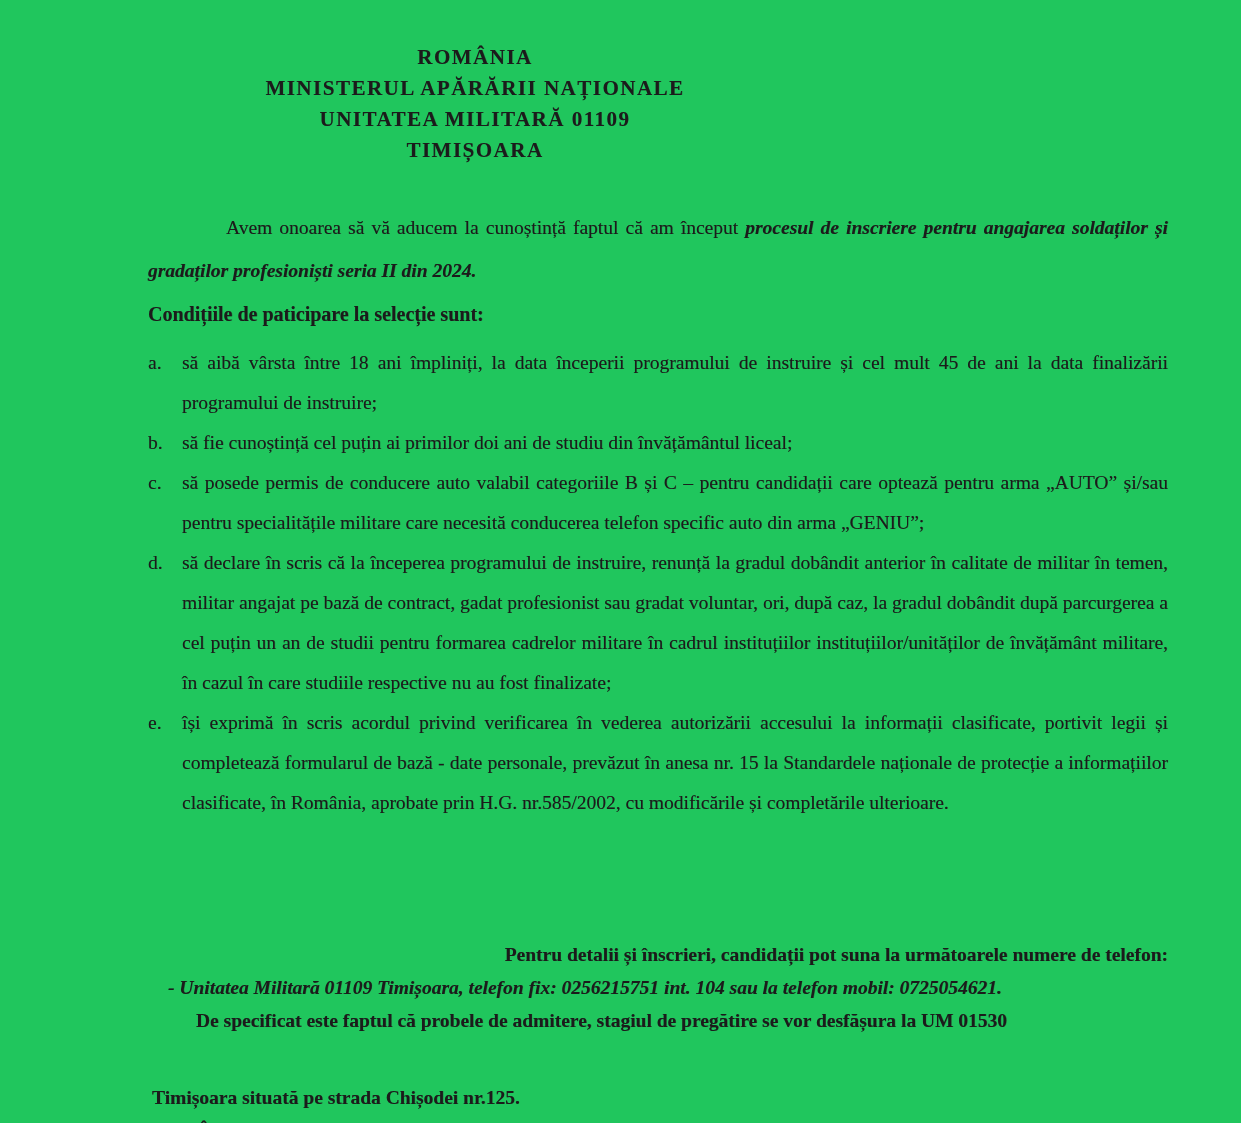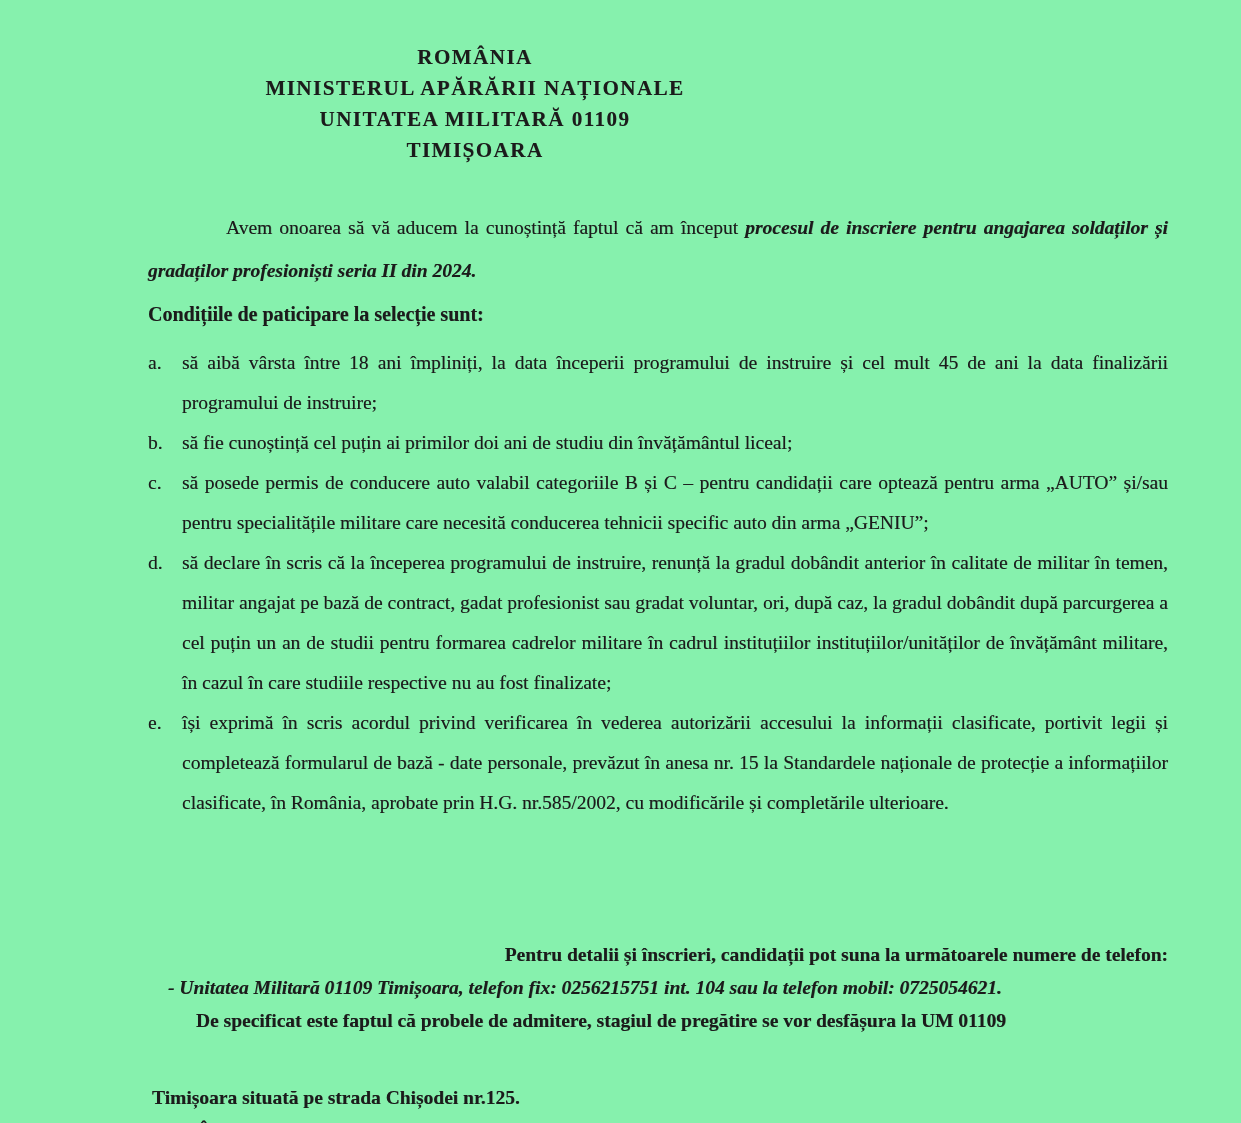--- a/index.html
+++ b/index.html
@@ -1,19 +1,19 @@
 <!DOCTYPE html>
 <html lang="ro"><head>
 <meta charset="utf-8">
 <style>
   html,body{margin:0;padding:0;background:#e8e8e8;}
   .page{
     position:relative;
     width:1241px;height:1123px;
-    background:#86efac;
+    background:#22c55e;
     font-family:"Liberation Serif","DejaVu Serif",serif;
     color:#1d1d1d;
     overflow:hidden;
     margin:0 auto;
     filter:blur(0.25px) contrast(1.02);
   }
   .scanink{ text-shadow:0.35px 0.25px 0 rgba(45,45,45,0.5); }
 
   .doc-header{
     position:absolute; top:42px; left:225px; width:500px;
@@ -75,34 +75,34 @@
     <div class="item">
       <span class="marker">a.</span>
       <span>să aibă vârsta între 18 ani împliniți, la data începerii programului de instruire și cel mult 45 de ani la data finalizării programului de instruire;</span>
     </div>
     <div class="item">
       <span class="marker">b.</span>
       <span>să fie cunoștință cel puțin ai primilor doi ani de studiu din învățământul liceal;</span>
     </div>
     <div class="item">
       <span class="marker">c.</span>
-      <span>să posede permis de conducere auto valabil categoriile B și C – pentru candidații care optează pentru arma „AUTO” și/sau pentru specialitățile militare care necesită conducerea tehnicii specific auto din arma „GENIU”;</span>
+      <span>să posede permis de conducere auto valabil categoriile B și C – pentru candidații care optează pentru arma „AUTO” și/sau pentru specialitățile militare care necesită conducerea telefon specific auto din arma „GENIU”;</span>
     </div>
     <div class="item">
       <span class="marker">d.</span>
       <span>să declare în scris că la începerea programului de instruire, renunță la gradul dobândit anterior în calitate de militar în temen, militar angajat pe bază de contract, gadat profesionist sau gradat voluntar, ori, după caz, la gradul dobândit după parcurgerea a cel puțin un an de studii pentru formarea cadrelor militare în cadrul instituțiilor instituțiilor/unităților de învățământ militare, în cazul în care studiile respective nu au fost finalizate;</span>
     </div>
     <div class="item">
       <span class="marker">e.</span>
       <span>își exprimă în scris acordul privind verificarea în vederea autorizării accesului la informații clasificate, portivit legii și completează formularul de bază - date personale, prevăzut în anesa nr. 15 la Standardele naționale de protecție a informațiilor clasificate, în România, aprobate prin H.G. nr.585/2002, cu modificările și completările ulterioare.</span>
     </div>
   </div>
 
   <div class="doc-footer">
     <div class="f-phone-intro">Pentru detalii și înscrieri, candidații pot suna la următoarele numere de telefon:</div>
     <div class="f-phone-line">- Unitatea Militară 01109 Timișoara, telefon fix: 0256215751 int. 104 sau la telefon mobil: 0725054621.</div>
-    <div class="f-loc1">De specificat este faptul că probele de admitere, stagiul de pregătire se vor desfășura la UM 01109</div>
+    <div class="f-loc1">De specificat este faptul că probele de admitere, stagiul de pregătire se vor desfășura la UM 01530</div>
     <div class="f-loc2">Timișoara situată pe strada Chișodei nr.125.</div>
     <div class="f-period">Înscrierile se desfășoară în perioada 07.05-03.06.2024.</div>
     <div class="f-clipped">Am fi onorați dacă candidații interesați se vor prezenta la unitatea noastră pentru înscriere.</div>
   </div>
 
 </div>
 
 </body></html>

